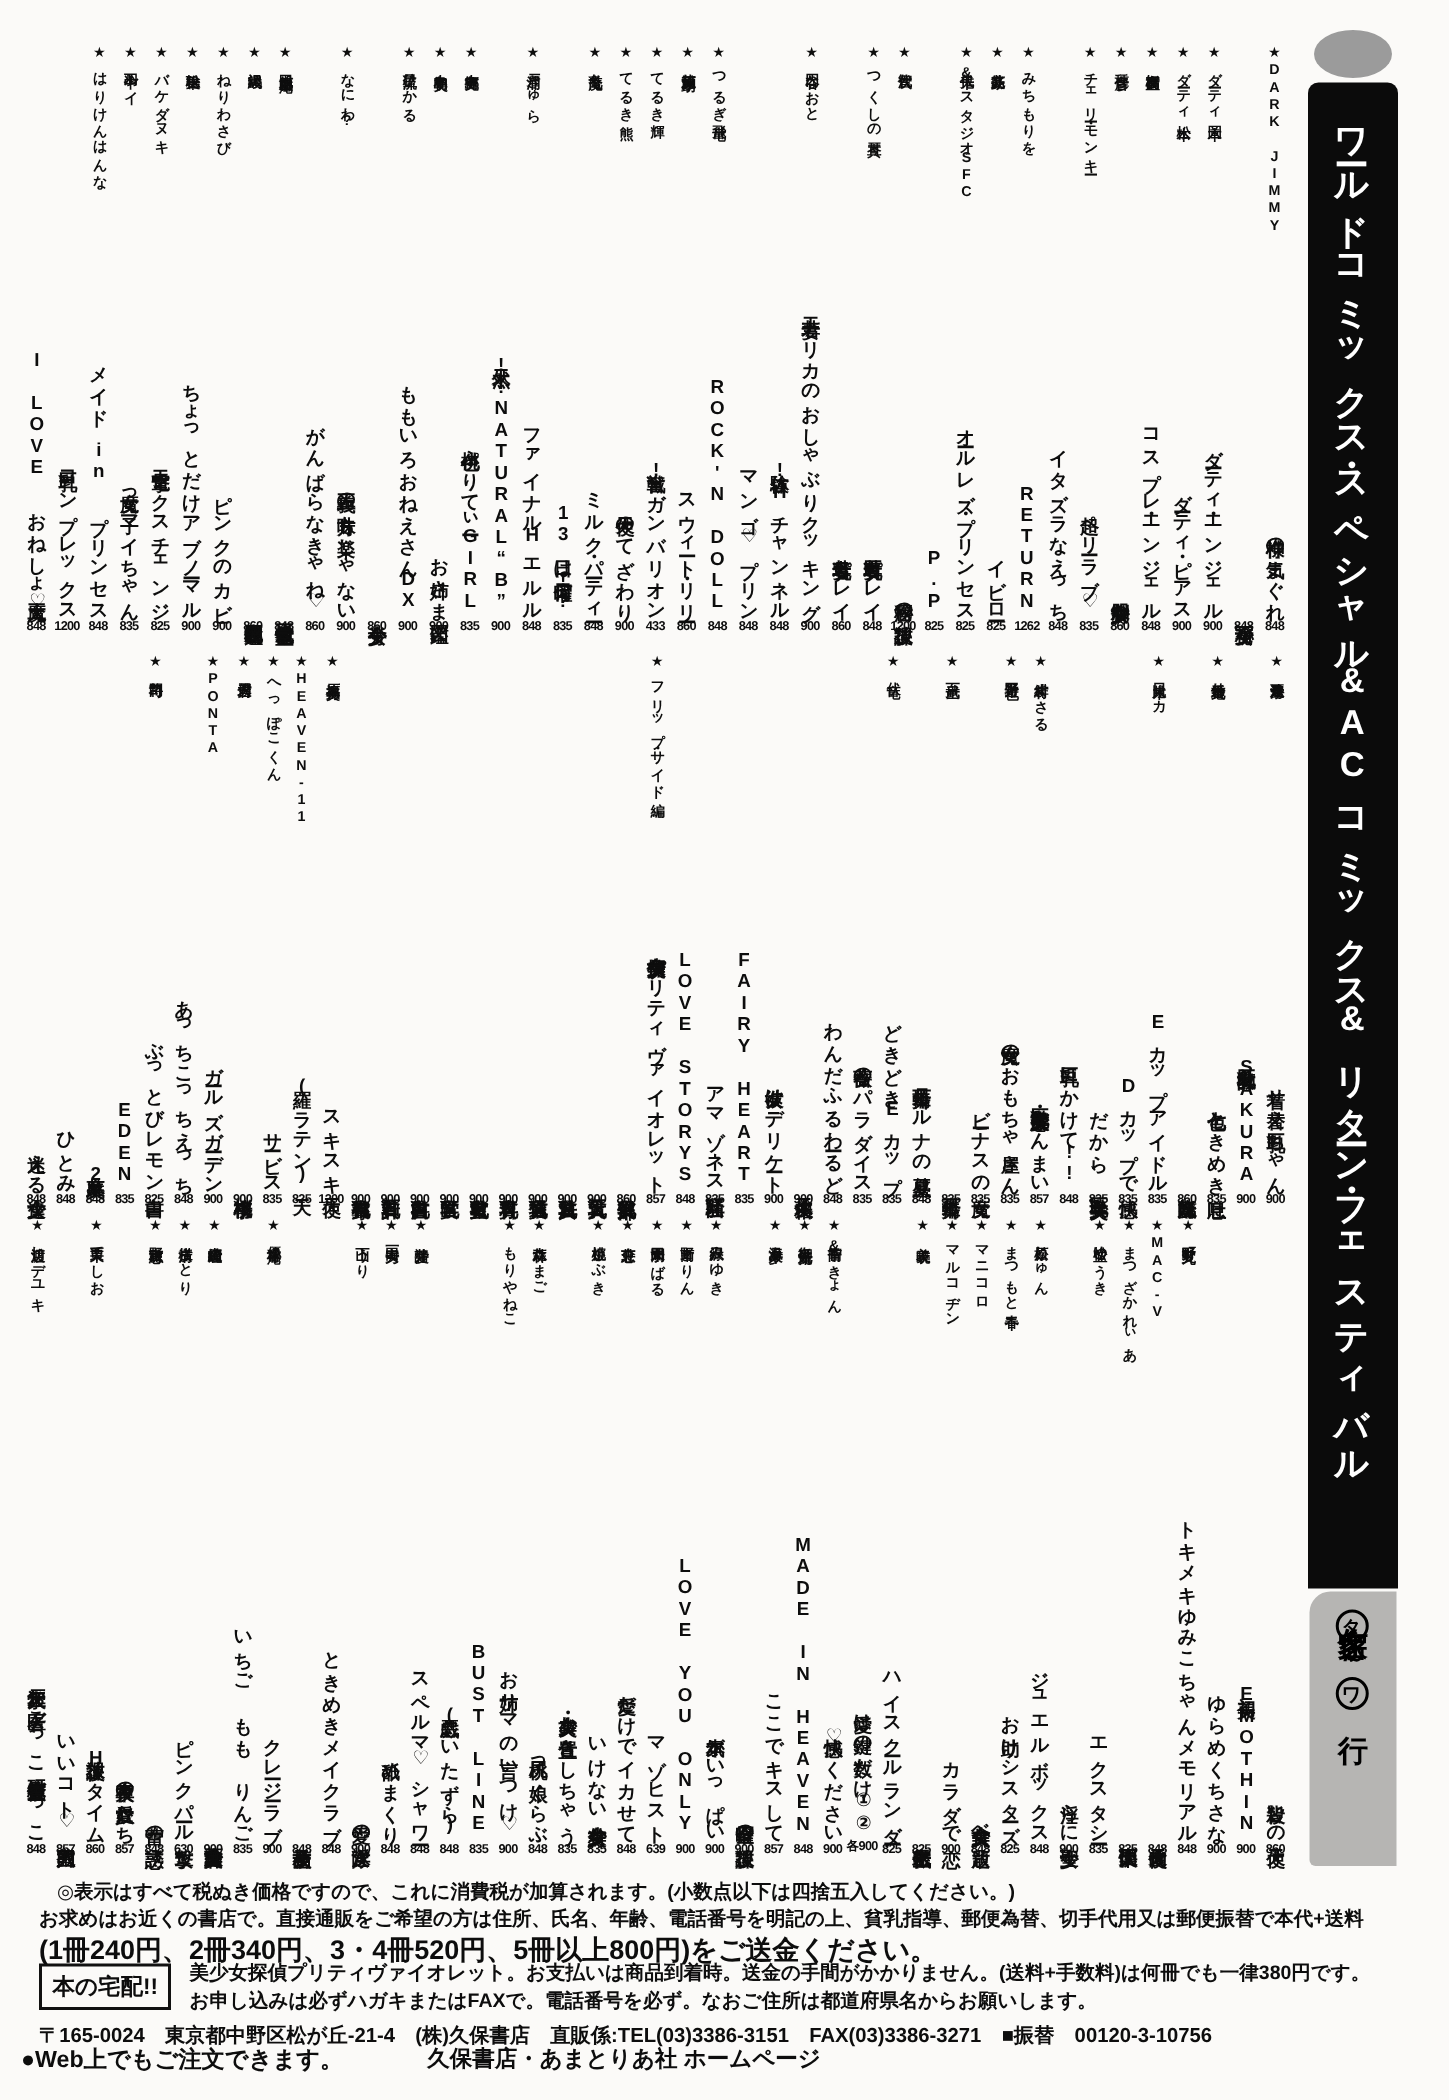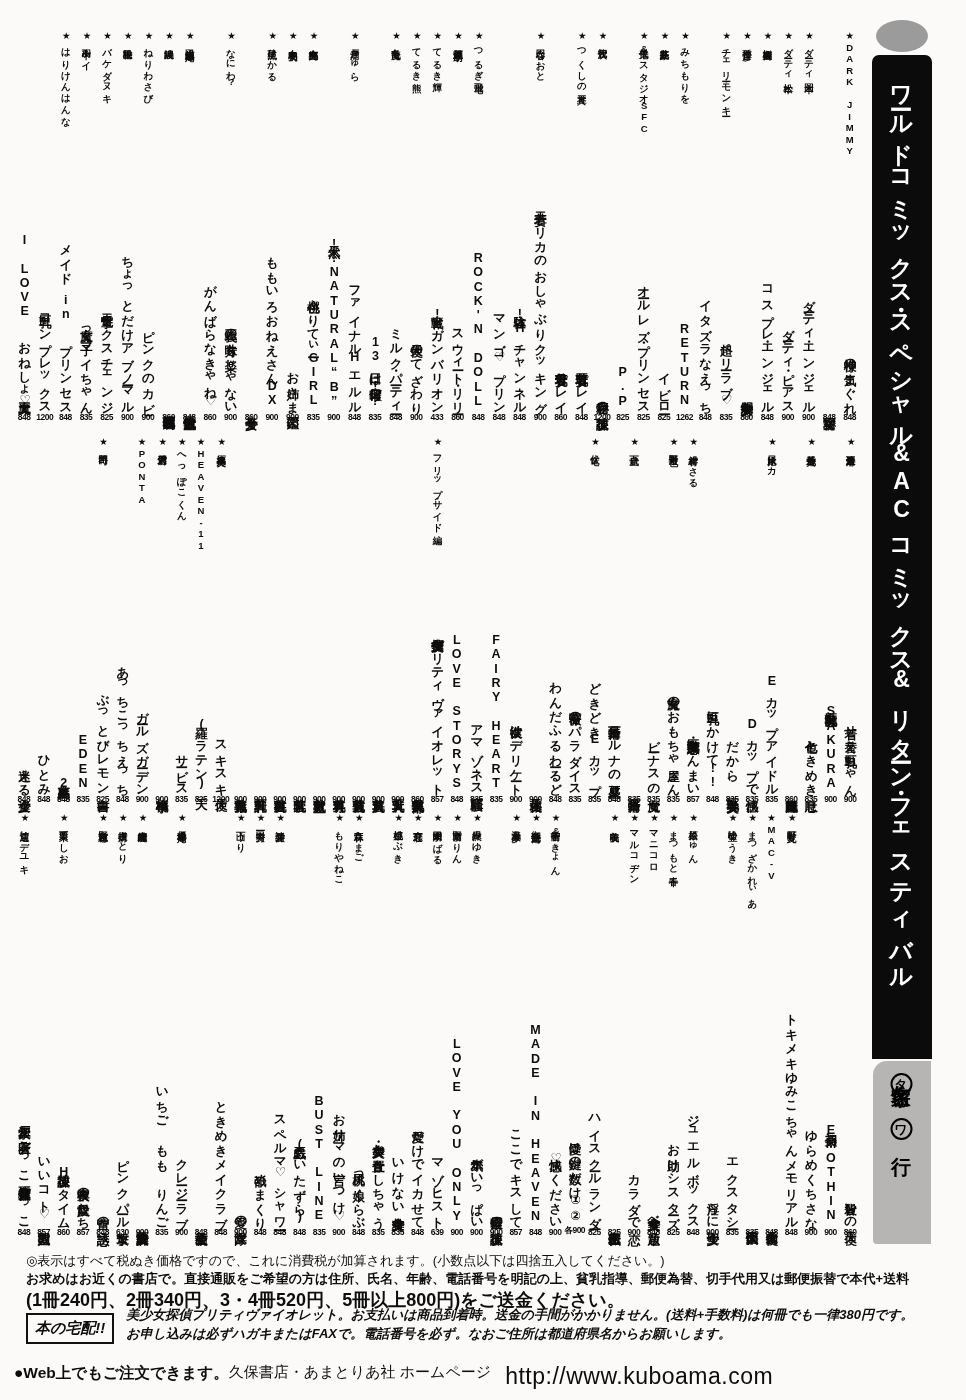--- a/index.html
+++ b/index.html
@@ -36,32 +36,32 @@
             writing-mode:vertical-rl; text-orientation:upright; white-space:nowrap;
             font-size:9.5px; font-weight:600; letter-spacing:0.5px; }
   .title  { position:absolute; bottom:14px; left:50%; transform:translateX(-50%);
             writing-mode:vertical-rl; text-orientation:upright; white-space:nowrap;
             font-size:12.5px; font-weight:700; letter-spacing:0.3px; }
   .price  { position:absolute; bottom:0; left:-4px; right:-4px; text-align:center;
             font-size:8.5px; font-weight:700; letter-spacing:-0.5px; }
 
   
   .footer-line { position:absolute; left:26px; white-space:nowrap; }
-  .f1 { top:1252px; font-size:13px; font-weight:400; }
+  .f1 { top:1252px; font-size:13px; font-weight:700;margin-left:12px; }
   .f2 { top:1270px; font-size:13px; font-weight:600; }
   .f3 { top:1288px; font-size:18px; font-weight:600; }
-  .delivery { position:absolute; left:26px; top:1306px; display:flex; align-items:flex-end;font-style:italic; }
+  .delivery { position:absolute; left:26px; top:1306px; display:flex; align-items:center; }
   .delivery-box { border:2px solid #111; padding:4px 7px; font-size:15px; font-weight:700;
                   margin-right:12px; white-space:nowrap; }
   .delivery-text { font-size:13px; font-weight:600; line-height:1.45; white-space:nowrap; }
   .addr { top:1348px; font-size:13.5px; font-weight:600; }
   .webrow { position:absolute; left:14px; top:1363px; width:940px;
             display:flex; align-items:flex-start; }
   .web-note { font-size:15.5px; font-weight:700; white-space:nowrap; }
-  .hp-label { font-size:15px; font-weight:400; white-space:nowrap; }
+  .hp-label { font-size:15px; font-weight:700; margin-left:56px; white-space:nowrap; }
   .url { font-size:23px; font-weight:500; margin-left:14px; letter-spacing:0.5px; white-space:nowrap; }
 </style>
 </head>
 <body>
 
 <div class="page">
 
   <div class="page-marker"></div>
 
   <div class="banner">
@@ -663,20 +663,20 @@
   <div class="footer-line f3">(1冊240円、2冊340円、3・4冊520円、5冊以上800円)をご送金ください。</div>
 
   <div class="delivery">
     <div class="delivery-box">本の宅配!!</div>
     <div class="delivery-text">
       <div>美少女探偵プリティヴァイオレット。お支払いは商品到着時。送金の手間がかかりません。(送料+手数料)は何冊でも一律380円です。</div>
       <div>お申し込みは必ずハガキまたはFAXで。電話番号を必ず。なおご住所は都道府県名からお願いします。</div>
     </div>
   </div>
 
+  <div class="footer-line addr">〒165-0024　東京都中野区松が丘-21-4　(株)久保書店　直販係:TEL(03)3386-3151　FAX(03)3386-3271　■振替　00120-3-10756</div>
 
   <div class="webrow">
     <div class="web-note">●Web上でもご注文できます。</div>
     <div class="hp-label">久保書店・あまとりあ社 ホームページ</div>
-    <div class="url">http://www.kuboama.com</div>
   </div>
 
 </div>
 
 </body></html>

